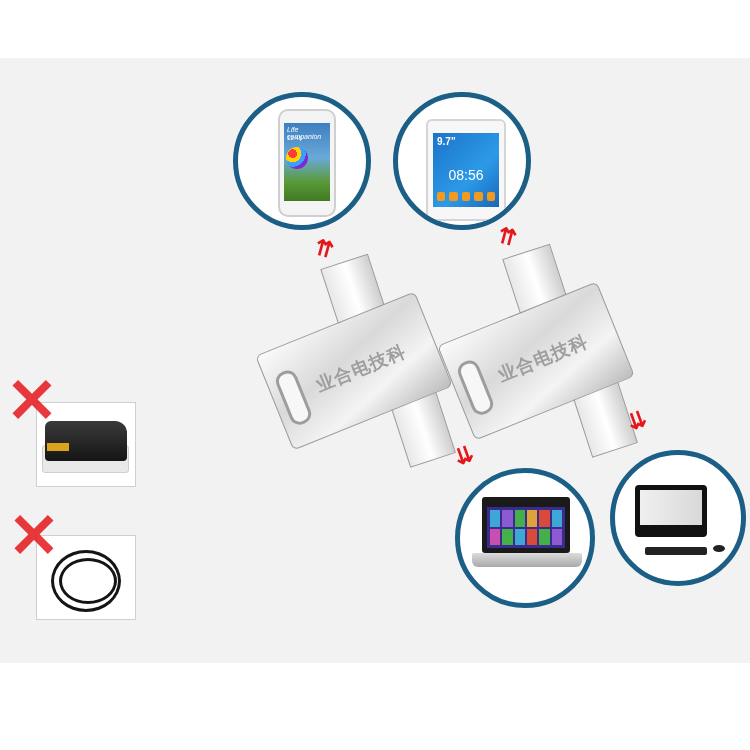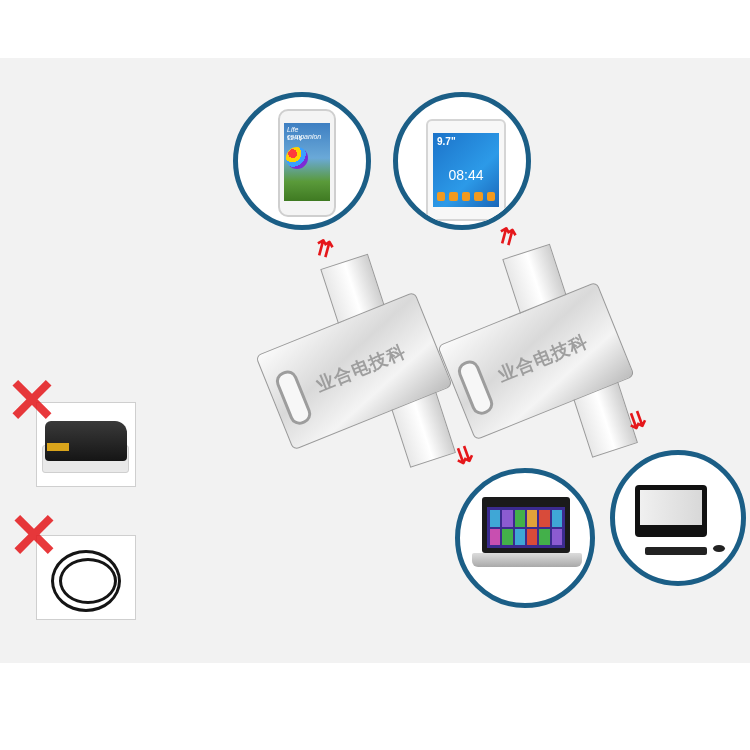--- a/index.html
+++ b/index.html
@@ -51,21 +51,21 @@
       <div class="ptime">12:45</div>
       <div class="balls"></div>
     </div>
   </div>
 </div>
 
 <div class="circle" style="left:393px;top:92px;width:138px;height:138px;">
   <div class="abs tablet" style="left:28px;top:22px;width:76px;height:98px;">
     <div class="tablet-screen">
       <div class="tsize">9.7"</div>
-      <div class="ttime">08:44</div>
+      <div class="ttime">08:56</div>
       <div class="appicons">
           <span></span>
           <span></span>
           <span></span>
           <span></span>
           <span></span>
         </div>
     </div>
   </div>
 </div>

